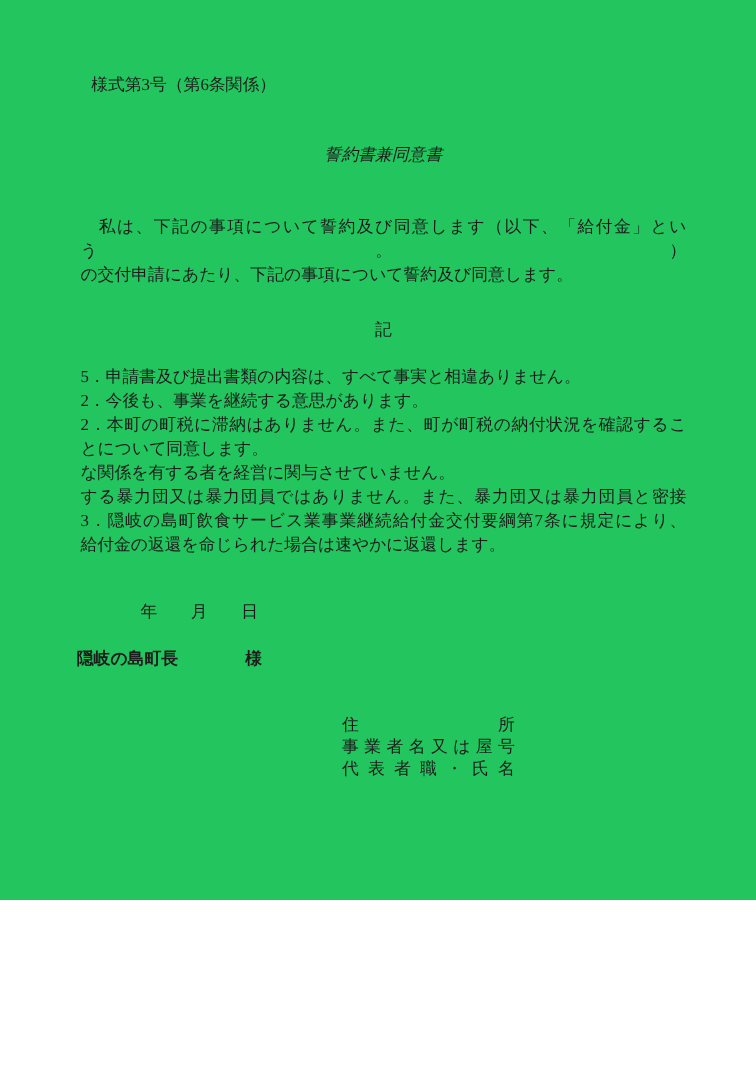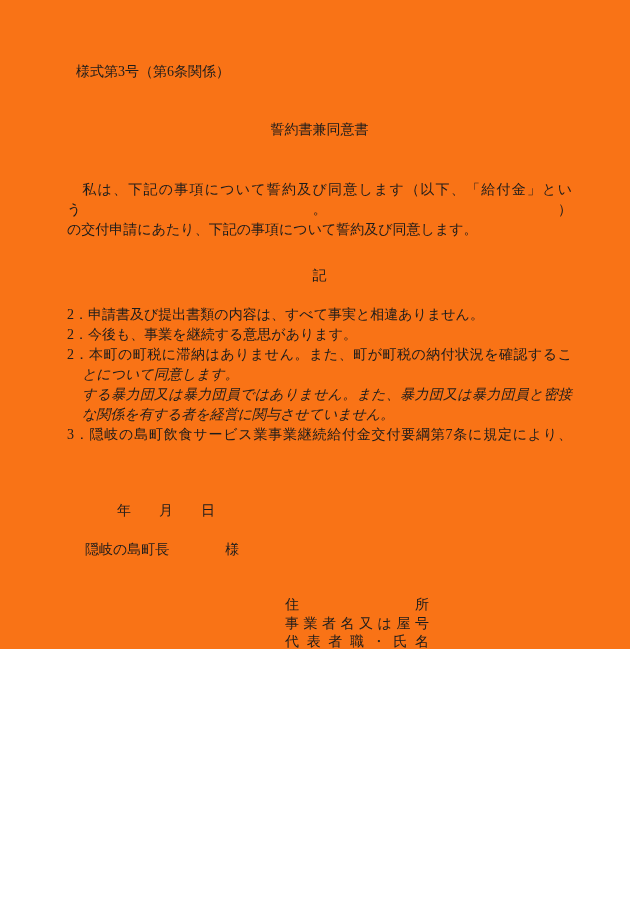--- a/index.html
+++ b/index.html
@@ -3,22 +3,22 @@
 <meta charset="utf-8">
 <style>
   html, body {
     margin: 0;
     padding: 0;
     background: #ffffff;
   }
   .page {
     position: relative;
     width: 630px;
-    height: 649px;
-    background: #f97316;
+    height: 750px;
+    background: #22c55e;
     color: #1c1c1c;
     font-family: "Liberation Serif", "DejaVu Serif", serif;
     font-size: 14px;
     line-height: 20px;
     overflow: hidden;
   }
   .form-number {
     position: absolute;
     left: 76px;
     top: 62px;
@@ -26,20 +26,21 @@
   }
   .doc-title {
     position: absolute;
     left: 67px;
     top: 120px;
     width: 505px;
     text-align: center;
     font-size: 14px;
     font-weight: normal;
     margin: 0;
+    font-style: italic;
   }
   .intro {
     position: absolute;
     left: 67px;
     top: 180px;
     width: 505px;
     margin: 0;
   }
   .record-heading {
     position: absolute;
@@ -55,35 +56,34 @@
     width: 505px;
   }
   .line {
     white-space: pre-wrap;
   }
   .line.just {
     text-align: justify;
     text-align-last: justify;
   }
   .line.cont {
-    margin-left: 15px;
-    font-style: italic;
   }
   .date-line {
     position: absolute;
     left: 117px;
     top: 501px;
     white-space: pre;
     text-align: right;
   }
   .addressee {
     position: absolute;
-    left: 85px;
+    left: 64px;
     top: 540px;
     white-space: pre;
+    font-weight: bold;
   }
   .signature {
     position: absolute;
     left: 285px;
     top: 584px;
     width: 144px;
     margin-top: 12px;
   }
   .sig-line {
     line-height: 18.5px;
@@ -103,39 +103,40 @@
   <div class="intro">
     <div class="line just">　私は、下記の事項について誓約及び同意します（以下、「給付金」という。）</div>
     <div class="line">の交付申請にあたり、下記の事項について誓約及び同意します。</div>
   </div>
 
   <div class="record-heading">記</div>
 
   <div class="items">
 
     <div class="item">
-      <div class="line">2．申請書及び提出書類の内容は、すべて事実と相違ありません。</div>
+      <div class="line">5．申請書及び提出書類の内容は、すべて事実と相違ありません。</div>
     </div>
 
     <div class="item">
       <div class="line">2．今後も、事業を継続する意思があります。</div>
     </div>
 
     <div class="item">
       <div class="line just">2．本町の町税に滞納はありません。また、町が町税の納付状況を確認するこ</div>
       <div class="line cont">とについて同意します。</div>
     </div>
 
     <div class="item">
+      <div class="line cont">な関係を有する者を経営に関与させていません。</div>
       <div class="line cont just">する暴力団又は暴力団員ではありません。また、暴力団又は暴力団員と密接</div>
-      <div class="line cont">な関係を有する者を経営に関与させていません。</div>
     </div>
 
     <div class="item">
       <div class="line just">3．隠岐の島町飲食サービス業事業継続給付金交付要綱第7条に規定により、</div>
+      <div class="line cont">給付金の返還を命じられた場合は速やかに返還します。</div>
     </div>
 
   </div>
 
   <div class="date-line">年　　月　　日</div>
 
   <div class="addressee">隠岐の島町長　　　　様</div>
 
   <div class="signature">
     <div class="sig-line">住所</div>

